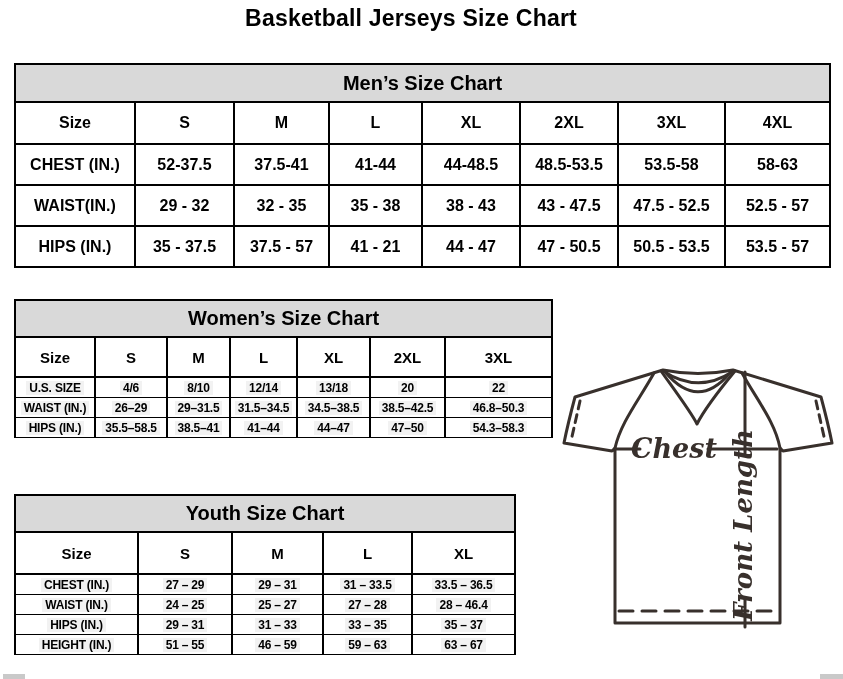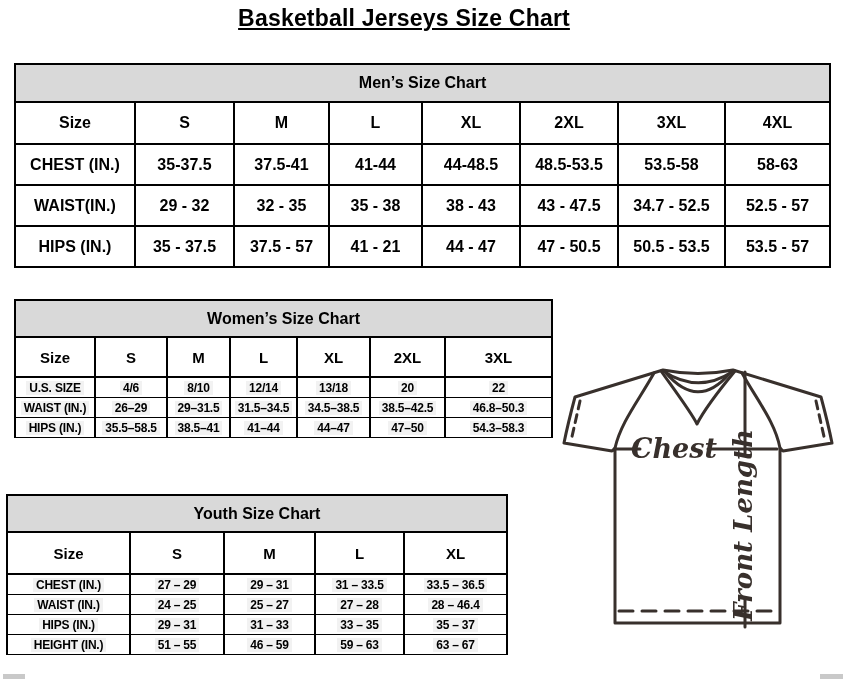--- a/index.html
+++ b/index.html
@@ -3,54 +3,53 @@
 <meta charset="utf-8">
 <style>
   html,body { margin:0; padding:0; }
   body {
     width:843px; height:679px; position:relative;
     background:#ffffff; color:#000;
     font-family:"Liberation Sans", sans-serif;
     overflow:hidden;
   }
   .page-title {
-    position:absolute; top:5px; left:0; width:808px;
+    position:absolute; top:5px; left:7px; width:808px;
     text-align:center; font-size:23px; font-weight:bold;
     letter-spacing:0.2px;
-    text-decoration:underline;
   }
   table.size-table {
     position:absolute; border-collapse:collapse; table-layout:fixed;
     background:#fff;
   }
   .size-table th, .size-table td {
     border:2px solid #000; text-align:center; vertical-align:middle;
     padding:0; overflow:hidden; white-space:nowrap;
   }
-  tr.band th { background:#d9d9d9; font-size:16px; font-weight:bold; }
+  tr.band th { background:#d9d9d9; font-size:20px; font-weight:bold; }
 
   
   #mens { left:14px; top:63px; width:815px; }
   #mens tr.band th { height:36px; }
   #mens tr.cols th { height:40px; font-size:16px; }
   #mens tr.data td { height:39px; font-size:16px; font-weight:bold; }
   #mens td.rowlabel { font-size:15px; font-weight:bold; }
 
   
   table.compact tr.band th { height:35px; }
   table.compact tr.cols th { font-size:15px; }
   table.compact tr.data td {
     height:19px; font-size:12px; font-weight:bold;
     border-top-width:1px; border-bottom-width:1px;
     letter-spacing:-0.2px;
   }
   table.compact td.rowlabel { font-size:11px; font-weight:bold; }
   #womens { left:14px; top:299px; width:537px;border-radius:25px; }
   #womens tr.cols th { height:38px; }
-  #youth  { left:6px; top:494px; width:500px; }
+  #youth  { left:14px; top:494px; width:500px; }
   #youth  tr.cols th { height:40px; }
 
   .hl { background:#f2f2f2; padding:0 3px;margin-top:36px; }
 
   
   #jersey { position:absolute; left:555px; top:360px; width:288px; height:319px; }
   #jersey text {
     font-family:"DejaVu Serif", serif; font-style:italic; font-weight:bold;
     fill:#38302c;
   }
@@ -87,36 +86,36 @@
     <th>S</th>
     <th>M</th>
     <th>L</th>
     <th>XL</th>
     <th>2XL</th>
     <th>3XL</th>
     <th>4XL</th>
   </tr>
   <tr class="data">
     <td class="rowlabel">CHEST (IN.)</td>
-    <td>35-37.5</td>
+    <td>52-37.5</td>
     <td>37.5-41</td>
     <td>41-44</td>
     <td>44-48.5</td>
     <td>48.5-53.5</td>
     <td>53.5-58</td>
     <td>58-63</td>
   </tr>
   <tr class="data">
     <td class="rowlabel">WAIST(IN.)</td>
     <td>29 - 32</td>
     <td>32 - 35</td>
     <td>35 - 38</td>
     <td>38 - 43</td>
     <td>43 - 47.5</td>
-    <td>34.7 - 52.5</td>
+    <td>47.5 - 52.5</td>
     <td>52.5 - 57</td>
   </tr>
   <tr class="data">
     <td class="rowlabel">HIPS (IN.)</td>
     <td>35 - 37.5</td>
     <td>37.5 - 57</td>
     <td>41 - 21</td>
     <td>44 - 47</td>
     <td>47 - 50.5</td>
     <td>50.5 - 53.5</td>

